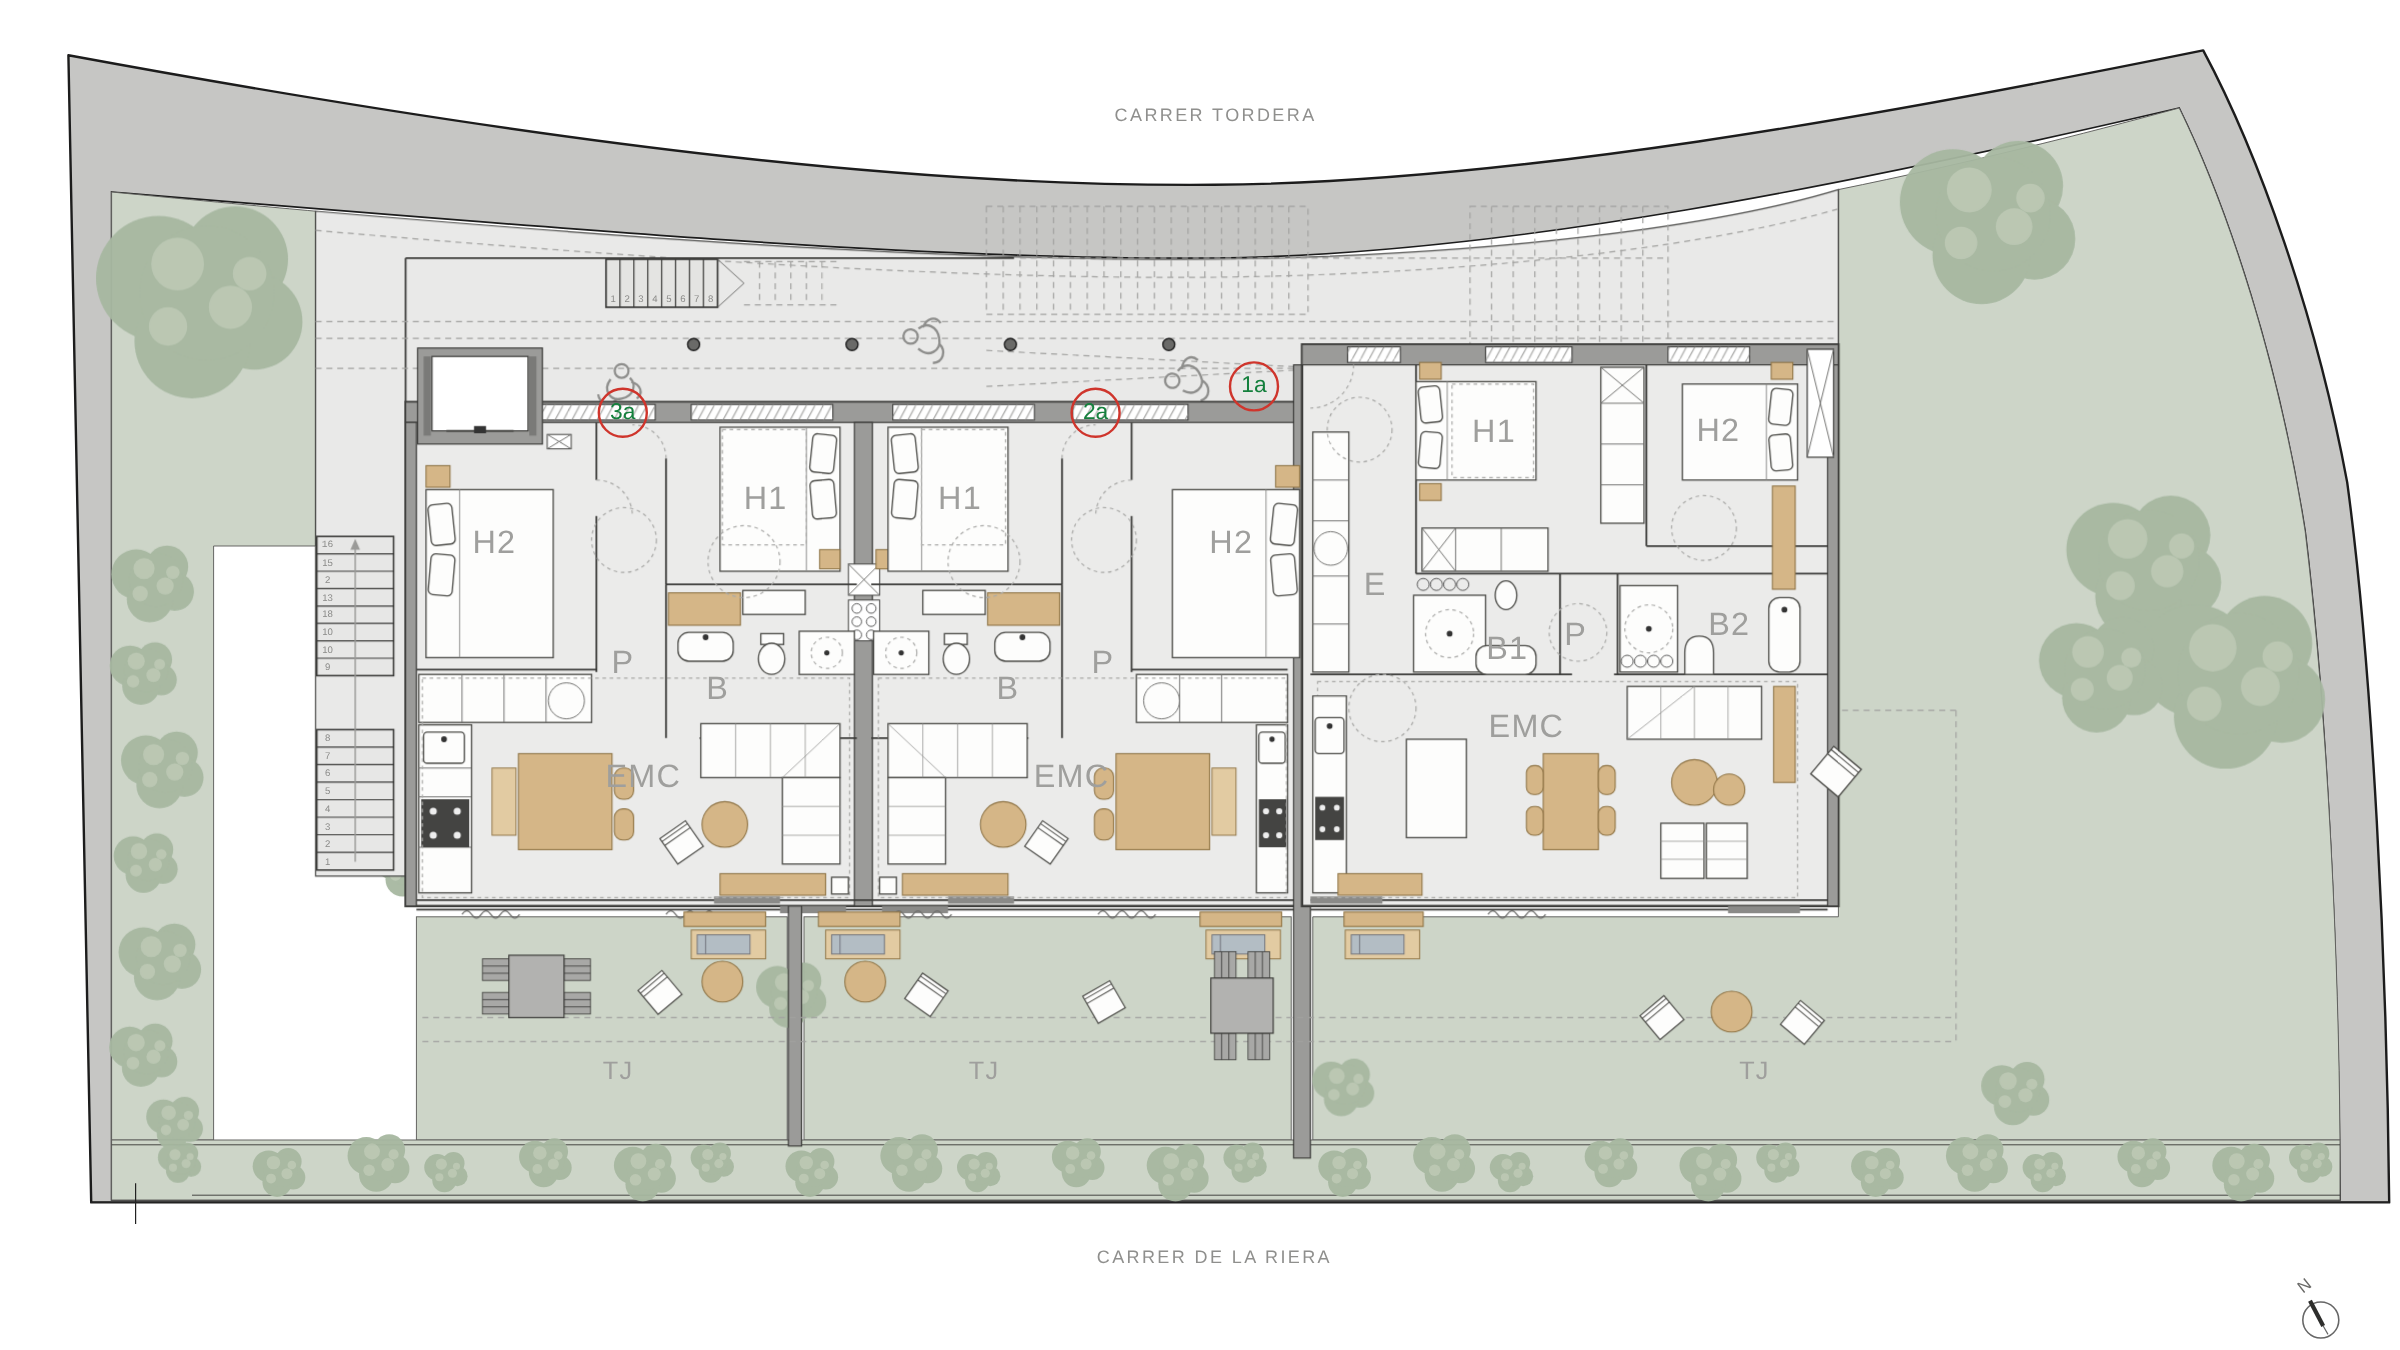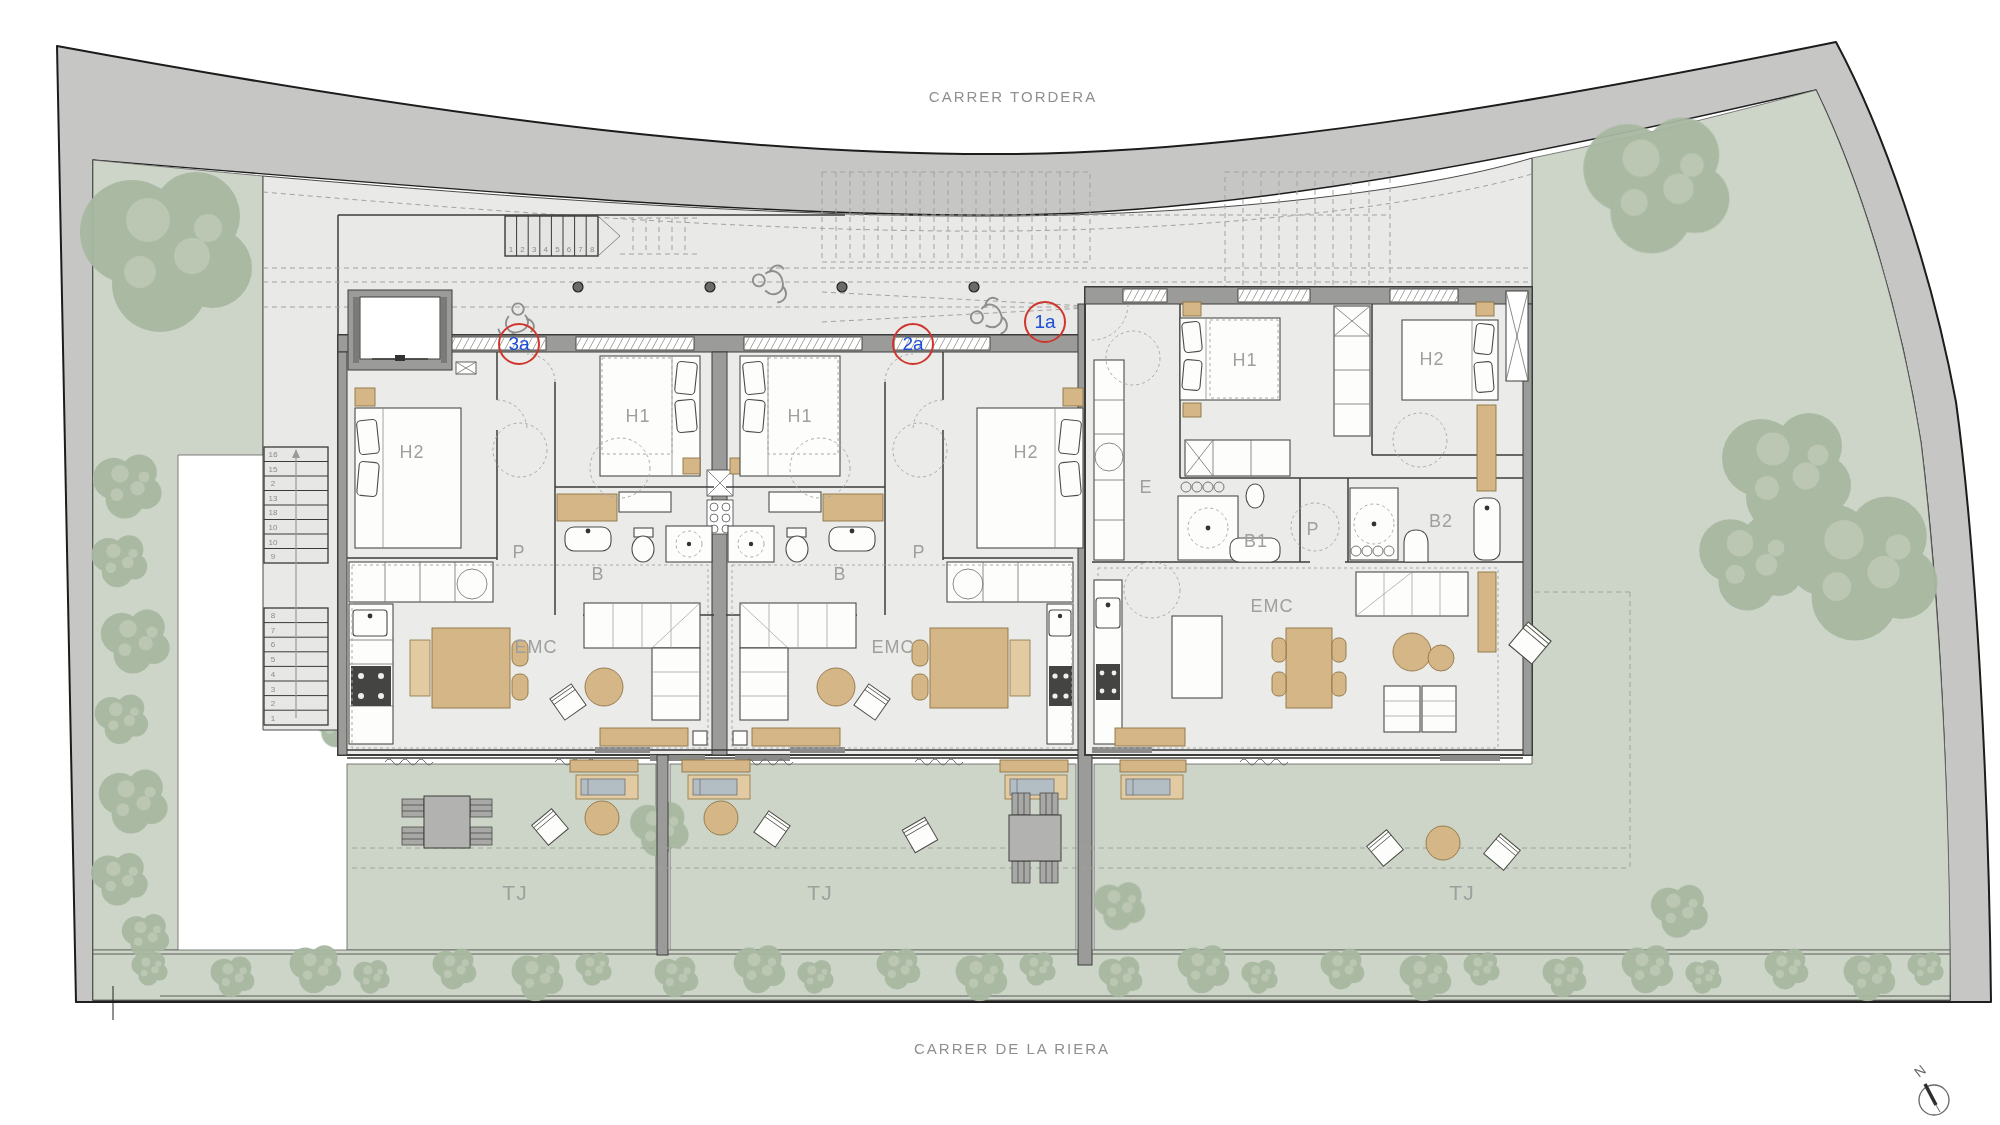--- a/index.html
+++ b/index.html
@@ -15,25 +15,25 @@
   .tan  {fill:#d5b687;stroke:#8f7445;stroke-width:0.9;}
   .tanl {fill:#e2cba2;stroke:#8f7445;stroke-width:0.8;}
   .dash {fill:none;stroke:#a2a2a0;stroke-width:1;stroke-dasharray:5 4;}
   .dashc{fill:none;stroke:#aaaaa8;stroke-width:1;stroke-dasharray:3 3;}
   .dark {fill:#444442;}
   .grid {stroke:#8c8c8a;stroke-width:0.6;}
   
   .overlay{position:absolute;left:0;top:0;width:100%;height:100%;pointer-events:none;}
   .street-label{position:absolute;transform:translate(-50%,-50%);font-size:15px;
       letter-spacing:2px;color:#8f8f8d;white-space:nowrap;}
-  .room-label{position:absolute;transform:translate(-50%,-50%);font-size:18px;
+  .room-label{position:absolute;transform:translate(-50%,-50%);font-size:27px;
       color:#9f9f9d;letter-spacing:1px;white-space:nowrap;}
   .tj-label{font-size:21px;}
   .unit-badge{position:absolute;transform:translate(-50%,-50%);width:38px;height:38px;
-      border:2.6px solid #cf352c;border-radius:50%;color:#1d4ed8;font-size:19px;
+      border:2.6px solid #cf352c;border-radius:50%;color:#15803d;font-size:19px;
       display:flex;align-items:center;justify-content:center;}
   .step-num{position:absolute;transform:translate(-50%,-50%);font-size:8px;color:#8b8b89;}
   .north-label{position:absolute;transform:translate(-50%,-50%) rotate(-38deg);
       font-size:14px;color:#6a6a68;}
   .stairs-nums{position:absolute;left:0;top:0;}
 </style>
 </head>
 <body>
 
 <div id="stage">

